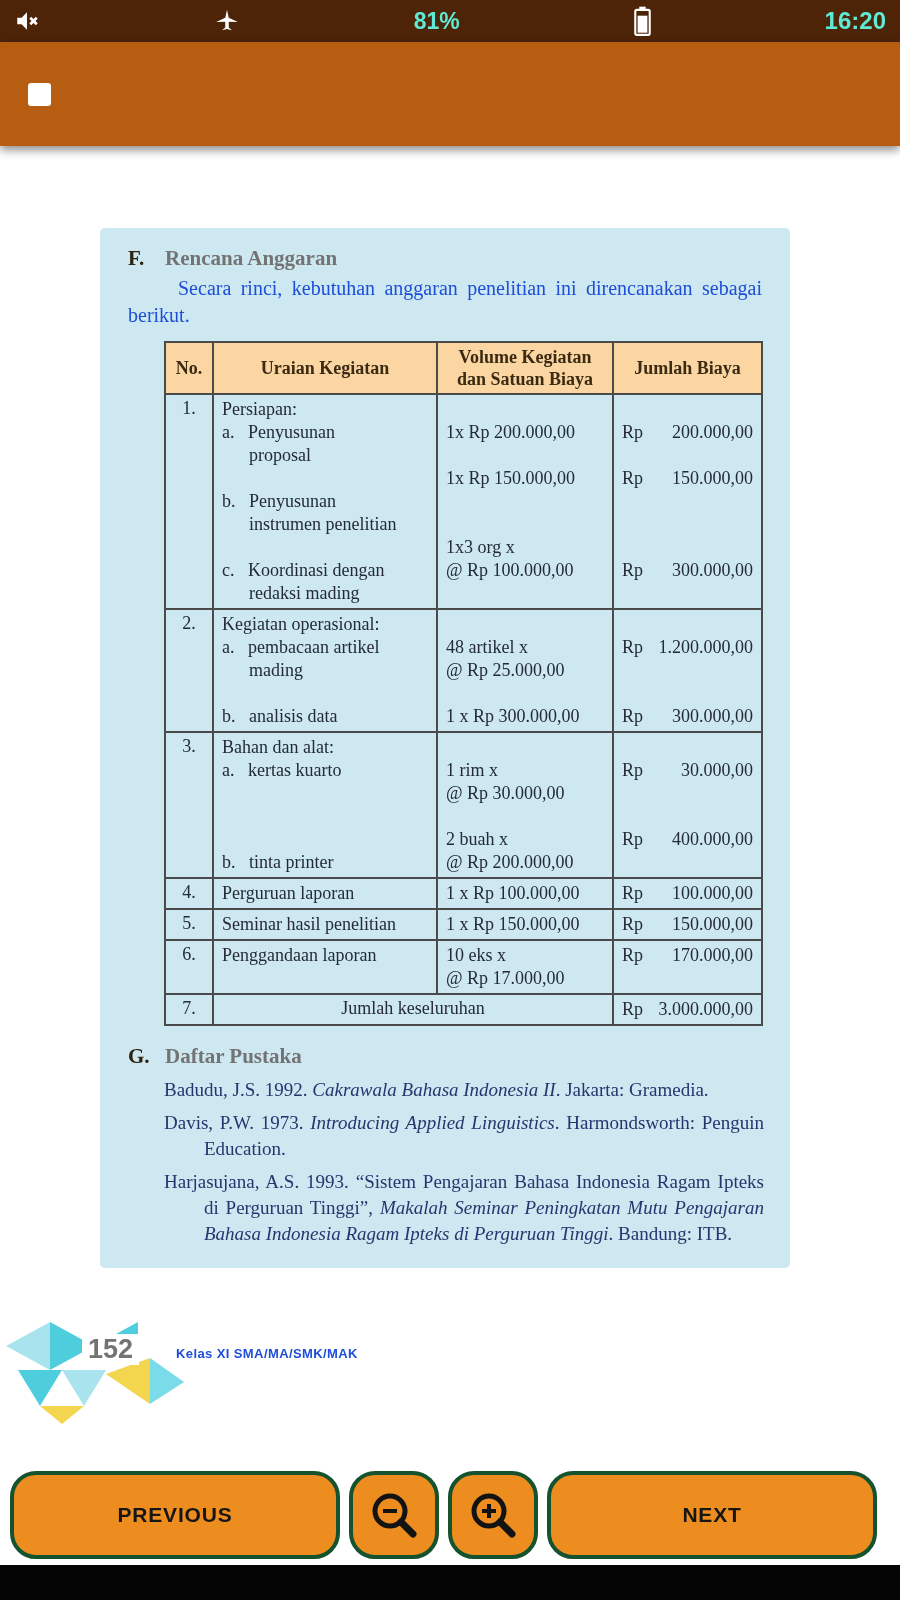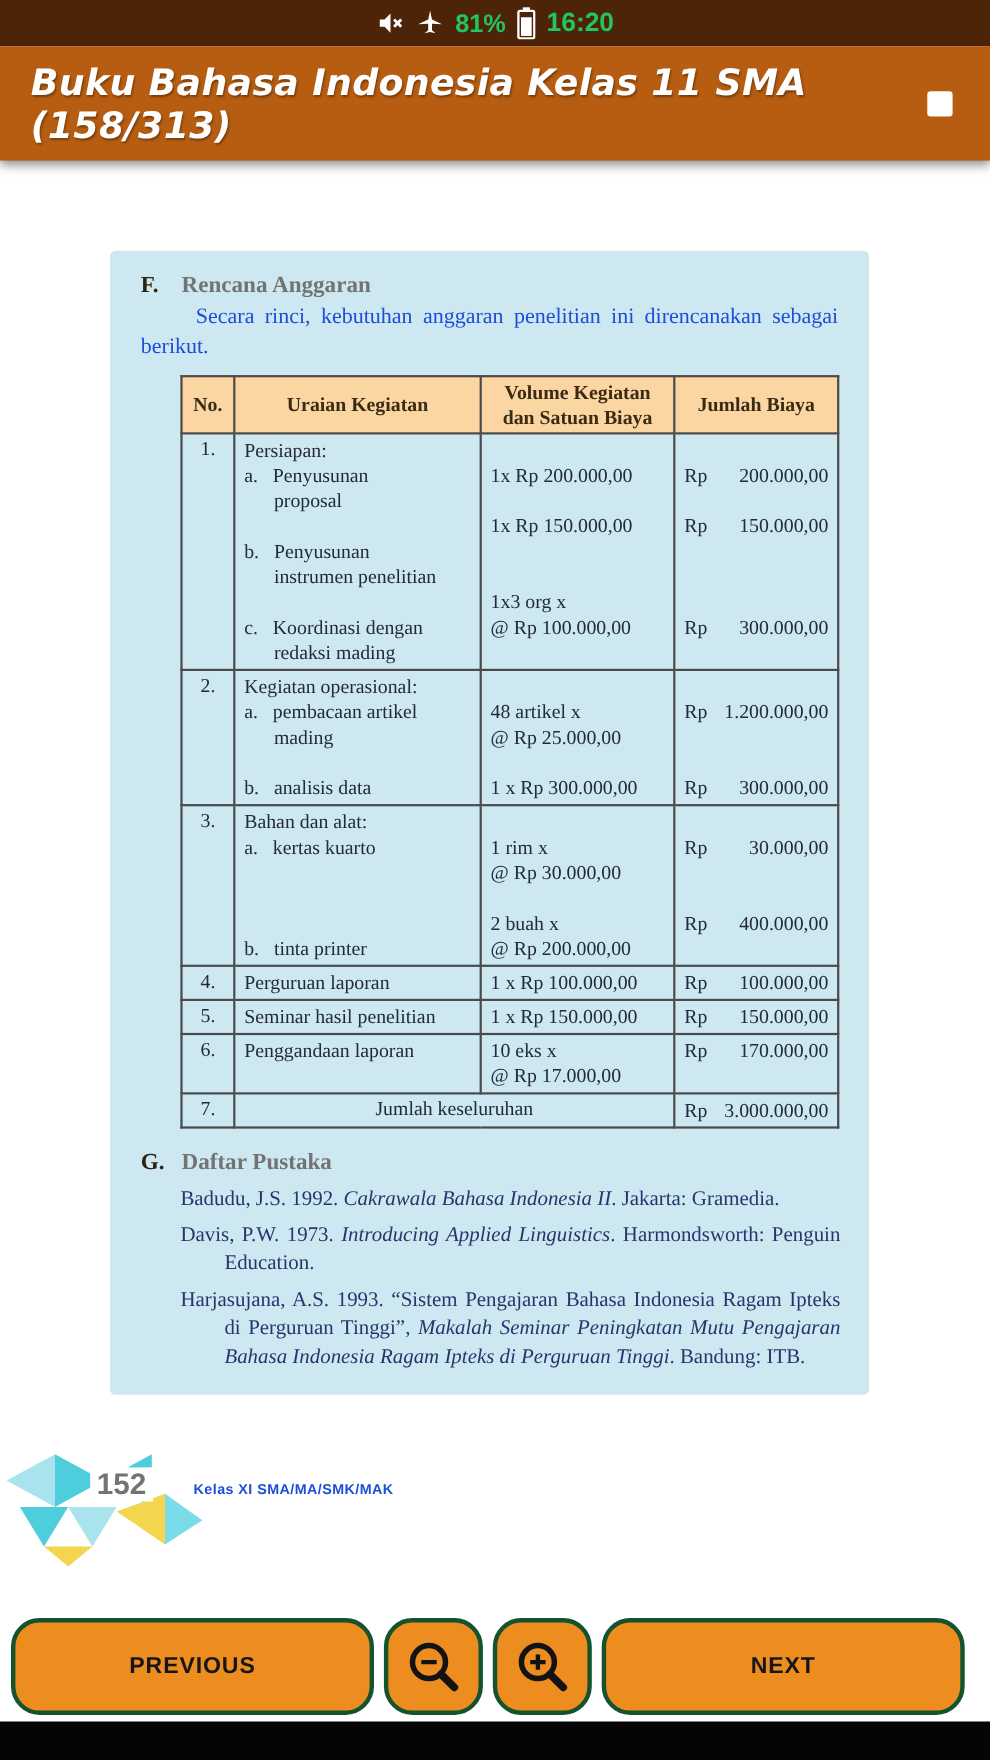--- a/index.html
+++ b/index.html
@@ -1,22 +1,22 @@
 <!DOCTYPE html>
 <html><head>
 <meta charset="utf-8">
 <style>
   * { margin:0; padding:0; box-sizing:border-box; }
   body { font-family:"Liberation Serif", serif; background:#888; }
   .screen { position:relative; width:900px; height:1600px; background:#ffffff; overflow:hidden; }
 
   
   .status-bar { position:absolute; top:0; left:0; width:900px; height:42px; background:#4e2409;
-    display:flex; align-items:center; justify-content:center; gap:10px; padding:0 14px;
-    color:#22c55e; font-family:"Liberation Sans", sans-serif; font-weight:bold; }
+    display:flex; align-items:center; justify-content:space-between; gap:10px; padding:0 14px;
+    color:#5eead4; font-family:"Liberation Sans", sans-serif; font-weight:bold; }
   .sb-text { font-size:23px; }
   .sb-time { font-size:24px; }
 
   
   .app-bar { position:absolute; top:42px; left:0; width:900px; height:104px; background:#b65d11;
     display:flex; align-items:center; padding:0 28px; box-shadow:0 4px 9px rgba(0,0,0,0.45); z-index:5; }
   .app-title { flex:1; color:#ffffff; font-family:"DejaVu Sans", sans-serif; font-weight:bold;
     font-style:italic; font-size:33px; letter-spacing:0.3px; text-shadow:1px 2px 2px rgba(0,0,0,0.35); }
   .square-btn { width:23px; height:23px; background:#ffffff; border-radius:3px; margin-right:6px; }
 
@@ -80,21 +80,20 @@
     <span class="sb-text">81%</span>
     <svg width="17" height="30" viewBox="0 0 16 28">
       <rect x="5" y="0.5" width="6" height="3" fill="#fff"></rect>
       <rect x="1.2" y="3.5" width="13.6" height="23.5" rx="1.5" fill="none" stroke="#fff" stroke-width="2"></rect>
       <rect x="3.4" y="9" width="9.2" height="16" fill="#fff"></rect>
     </svg>
     <span class="sb-time">16:20</span>
   </div>
 
   <div class="app-bar">
-    <div class="app-title">Buku Bahasa Indonesia Kelas 11 SMA (158/313)</div>
     <div class="square-btn"></div>
   </div>
 
   <div class="page">
     <div class="sec">
       <span class="sec-label">F.</span>
       <span class="sec-title">Rencana Anggaran</span>
     </div>
     <p class="para">Secara rinci, kebutuhan anggaran penelitian ini direncanakan sebagai berikut.</p>
 

